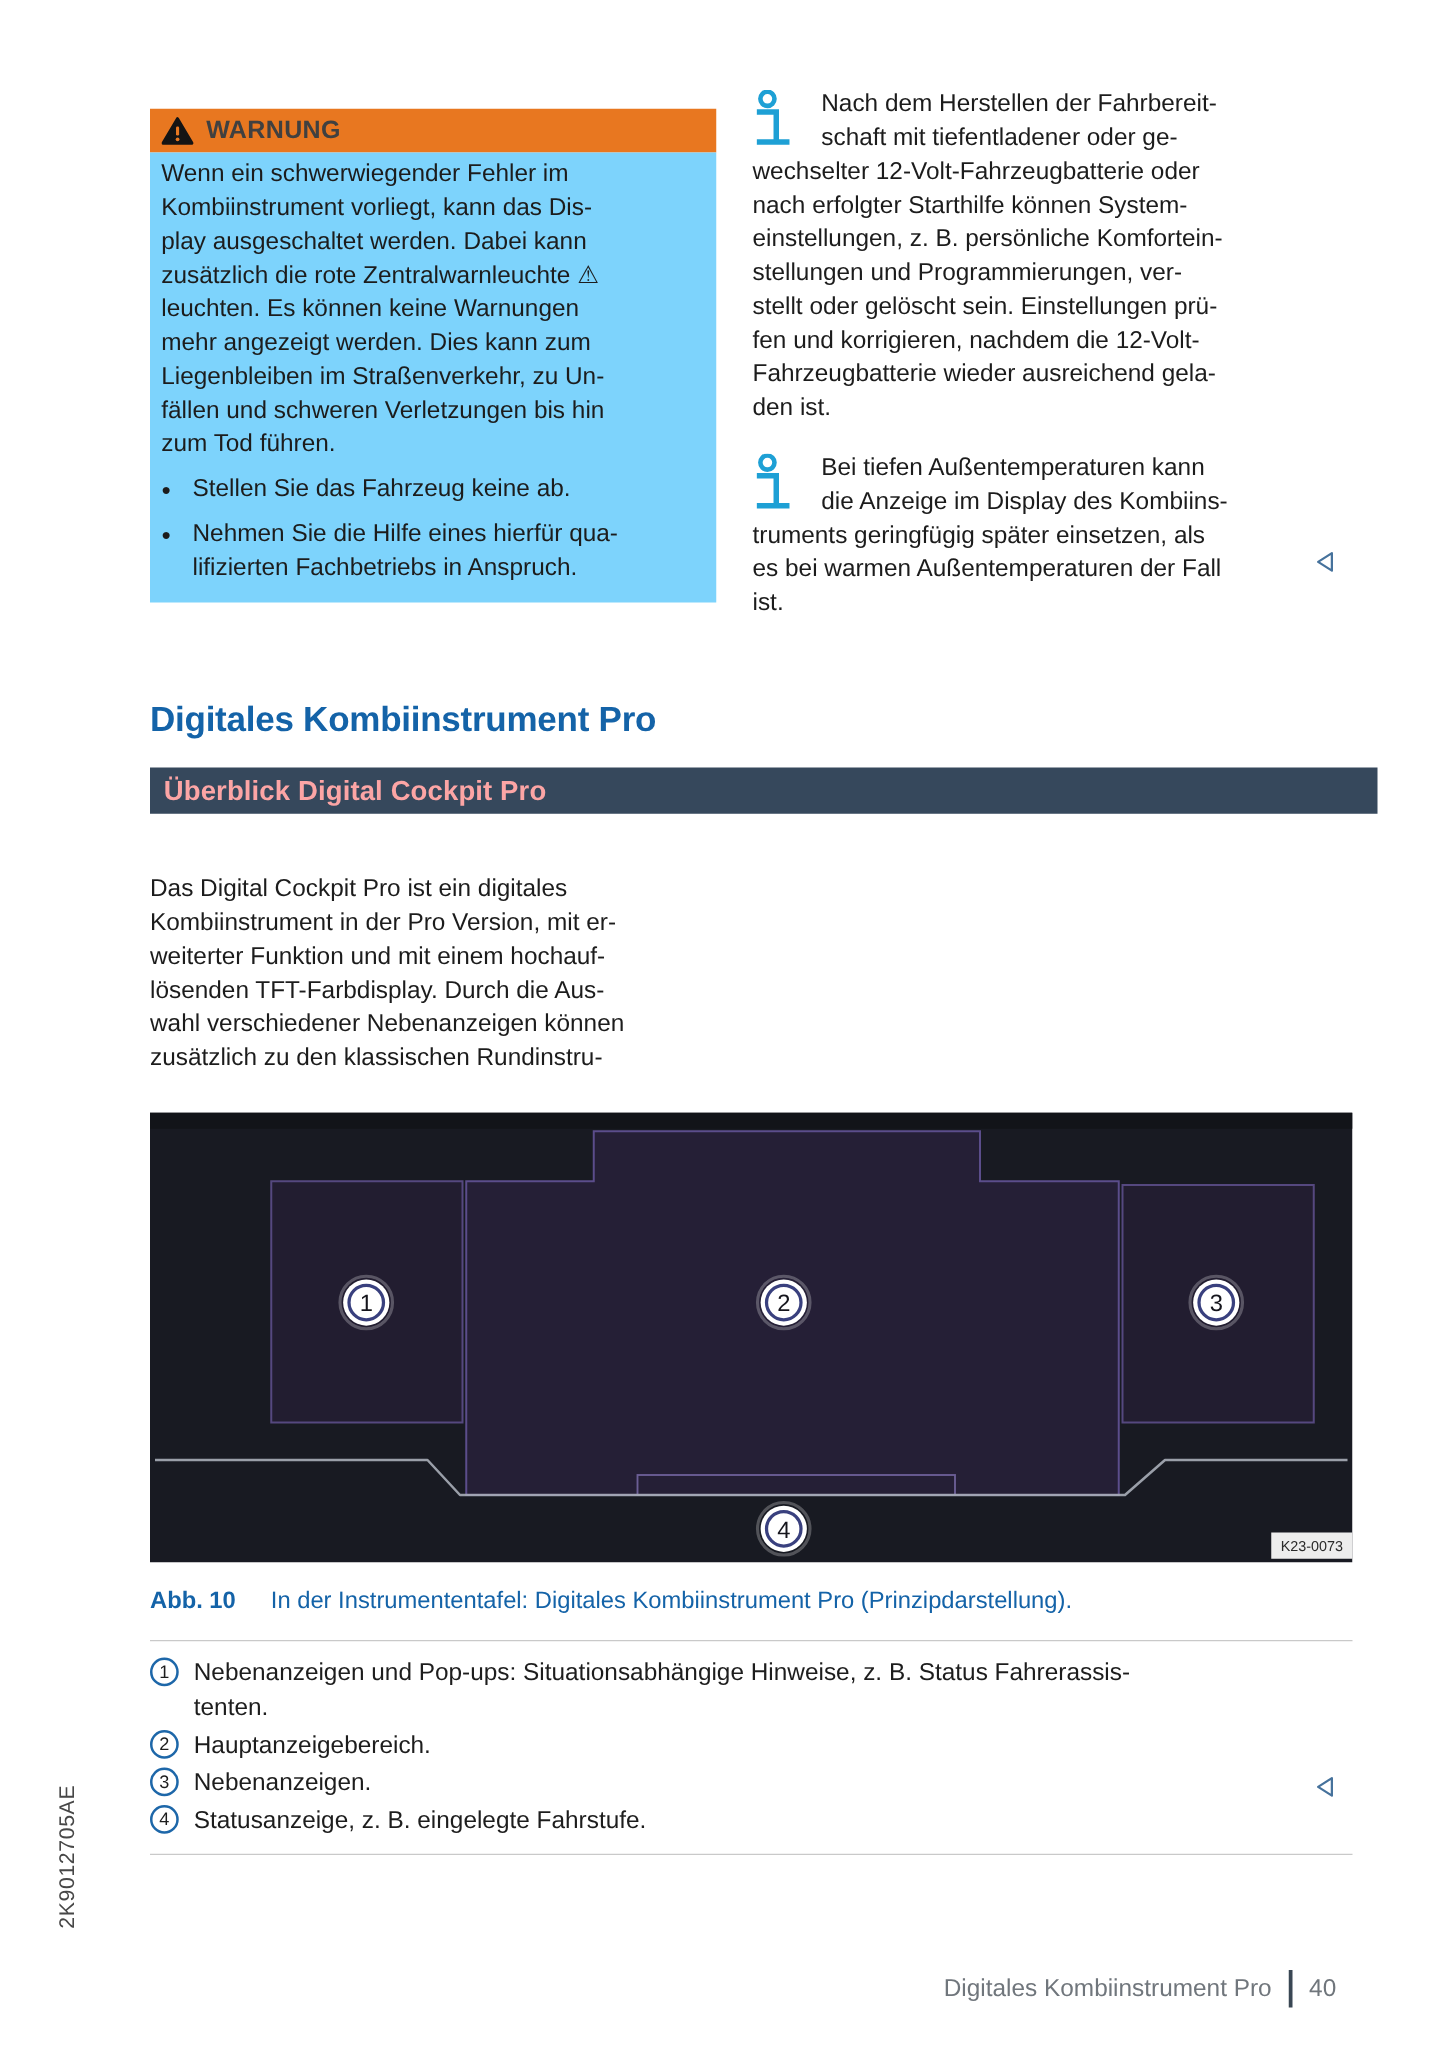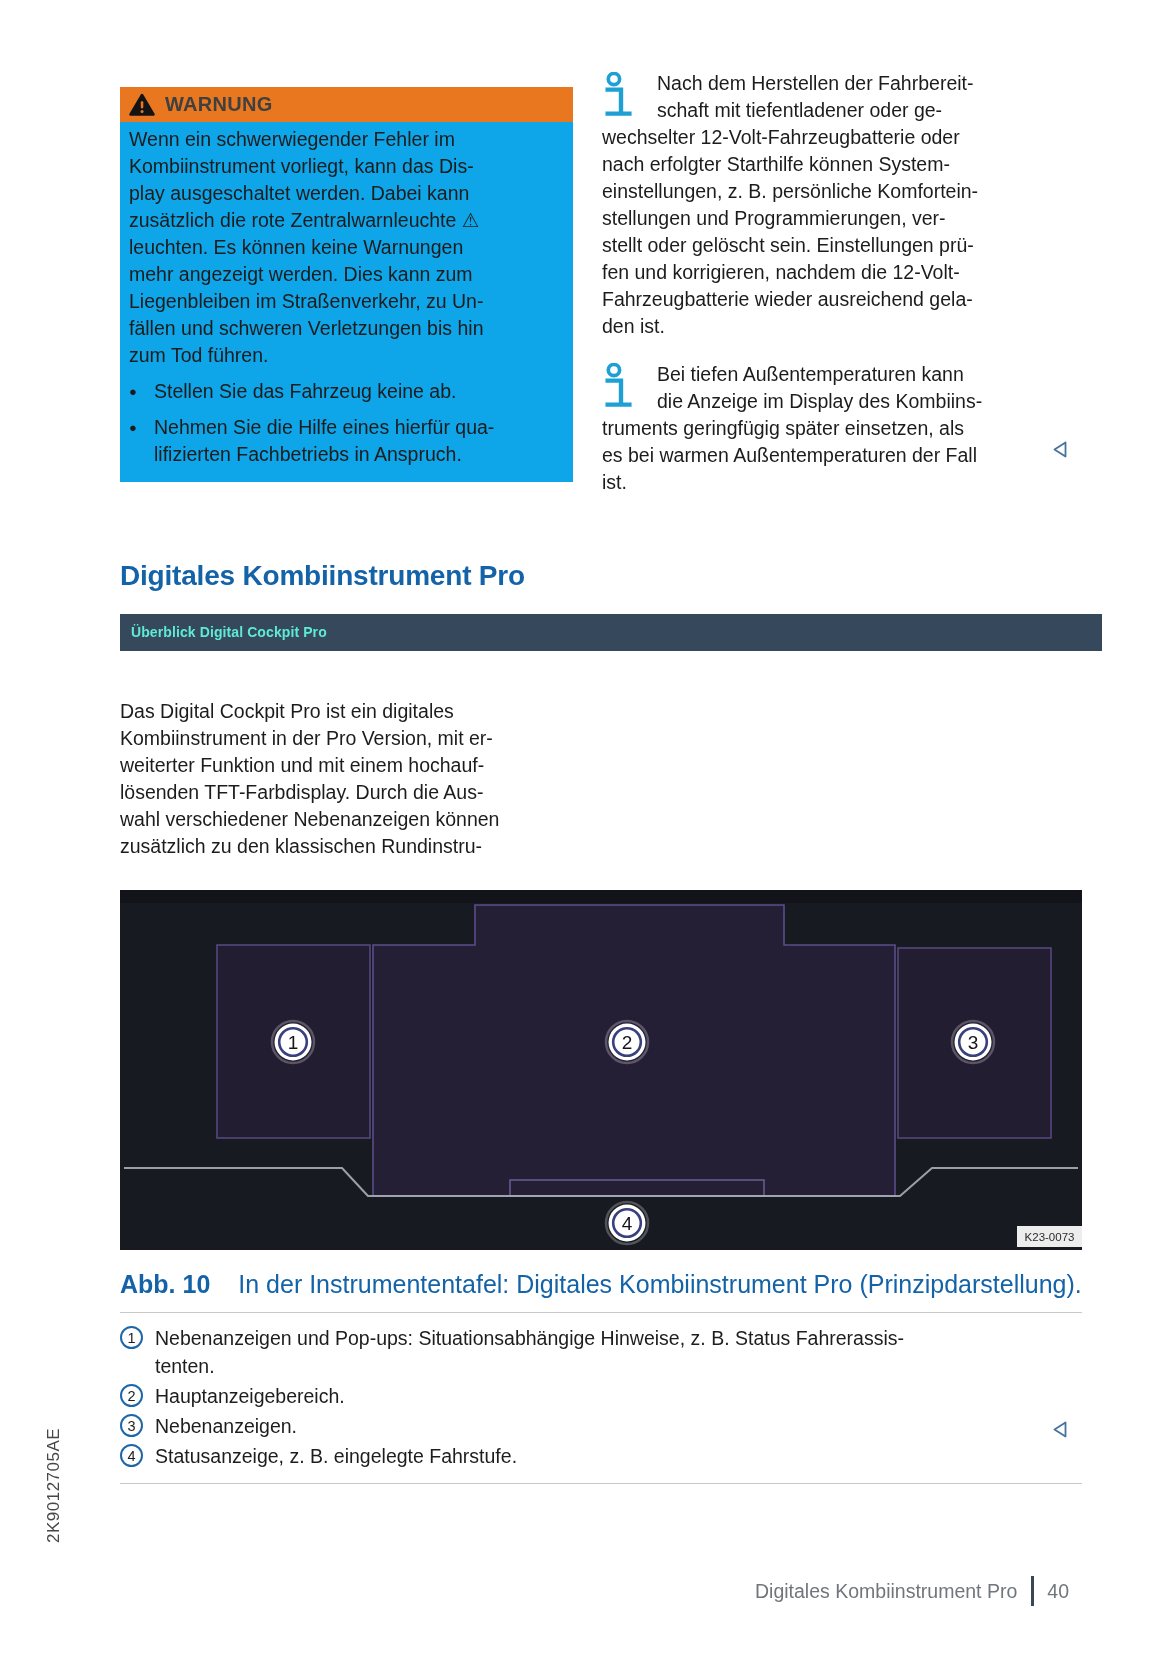--- a/index.html
+++ b/index.html
@@ -14,51 +14,51 @@
   .col-left{position:absolute;left:120px;top:72px;width:453px;}
   .cont-box{
     background:#e4e3e1;border-bottom:3px solid #161616;
     padding:2px 14px 3px 31px;box-sizing:border-box;
   }
   .warn-box{margin-top:15px;}
   .warn-head{
     background:#e87720;height:35px;display:flex;align-items:center;padding-left:9px;
   }
   .warn-title{font-size:20px;font-weight:800;color:#404040;margin-left:10px;letter-spacing:.3px;}
-  .warn-body{background:#0ea5e9;padding:4px 8px 14px 9px;}
+  .warn-body{background:#7dd3fc;padding:4px 8px 14px 9px;}
   .bullet-row{display:flex;margin-top:9px;}
   .bullet-dot{width:25px;flex:none;font-size:13px;line-height:27px;color:#1c1c1c;}
 
   
   .col-right{position:absolute;left:602px;top:70px;width:480px;}
   .note{overflow:visible;}
   .note + .note{margin-top:21px;}
   .note-icon{float:left;width:38px;height:48px;margin:2px 17px 4px 0;}
 
   .end-arrow{position:absolute;width:14px;height:17px;}
   .arrow-1{left:1053px;top:441px;}
   .arrow-2{left:1053px;top:1421px;}
 
   
   .main-heading{
     position:absolute;left:120px;top:560px;margin:0;
     font-size:28px;font-weight:800;color:#1463a8;letter-spacing:-.2px;
   }
   .section-bar{
     position:absolute;left:120px;top:614px;width:982px;height:37px;box-sizing:border-box;
-    background:#36485c;color:#5eead4;font-size:14px;font-weight:700;
+    background:#36485c;color:#fca5a5;font-size:22px;font-weight:700;
     line-height:37px;padding-left:11px;letter-spacing:.1px;
   }
   .intro{position:absolute;left:120px;top:698px;width:962px;display:flex;}
   .intro-left{width:453px;flex:none;}
   .intro-right{width:481px;flex:none;margin-left:28px;}
 
   
   .figure{position:absolute;left:120px;top:890px;width:962px;height:360px;}
-  .caption{position:absolute;left:120px;top:1270px;width:962px;font-size:25px;color:#1463a8;}
+  .caption{position:absolute;left:120px;top:1270px;width:962px;font-size:19px;color:#1463a8;}
   .caption-label{font-weight:800;margin-right:28px;}
 
   .rule{position:absolute;left:120px;width:962px;height:1px;background:#c9c9c9;}
   .rule-1{top:1312px;}
   .rule-2{top:1483px;}
 
   
   .legend{position:absolute;left:120px;top:1324px;width:962px;}
   .legend-row{display:flex;margin-bottom:2px;}
   .legend-num{

